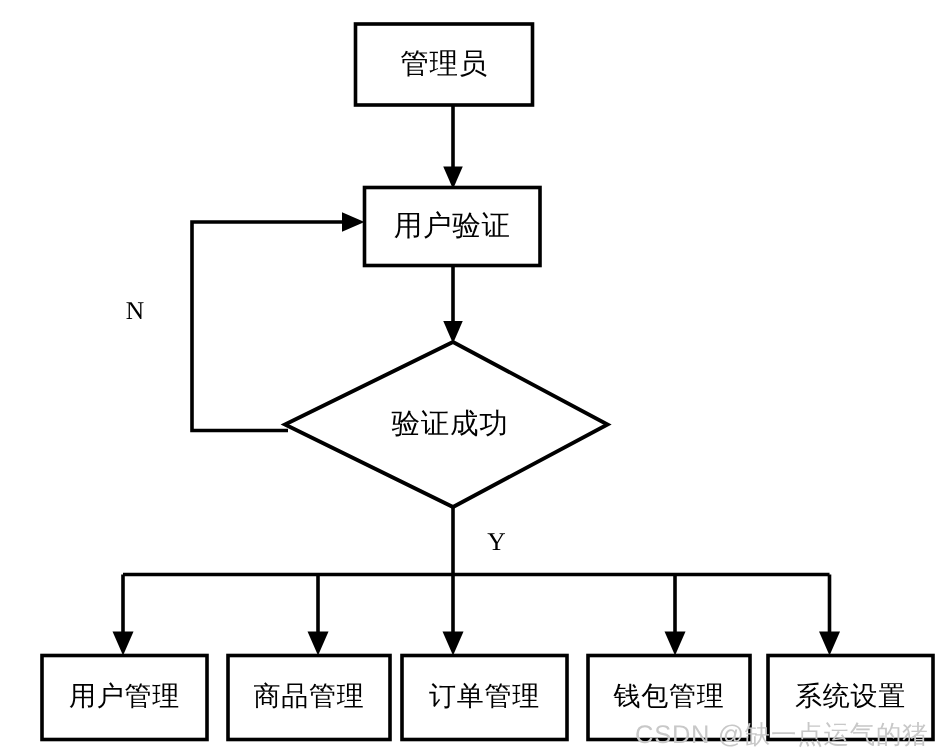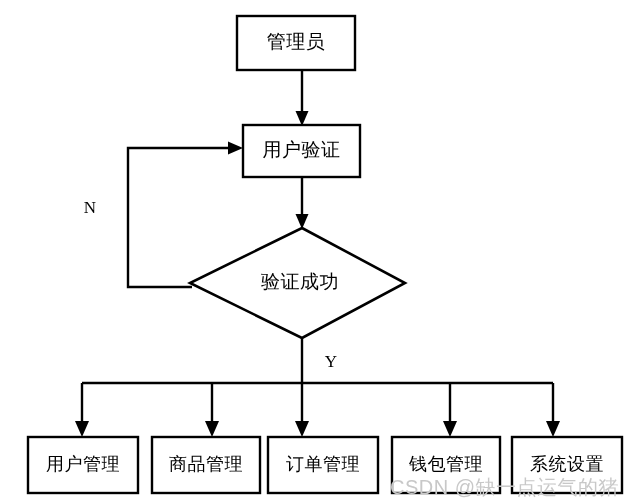--- a/index.html
+++ b/index.html
@@ -59,21 +59,21 @@
     font-size: 17px;
     fill: #000000;
     text-anchor: middle;
     dominant-baseline: middle;
   }
   .watermark-text {
     position: absolute;
     right: 6px;
     bottom: 2px;
     font-family: "Liberation Sans", "DejaVu Sans", sans-serif;
-    font-size: 20px;
+    font-size: 17px;
     color: #c8c8c8;
     white-space: nowrap;
     letter-spacing: 0.5px;
     pointer-events: none;
   }
 </style>
 </head>
 <body>
 
 <div id="diagram-root">

